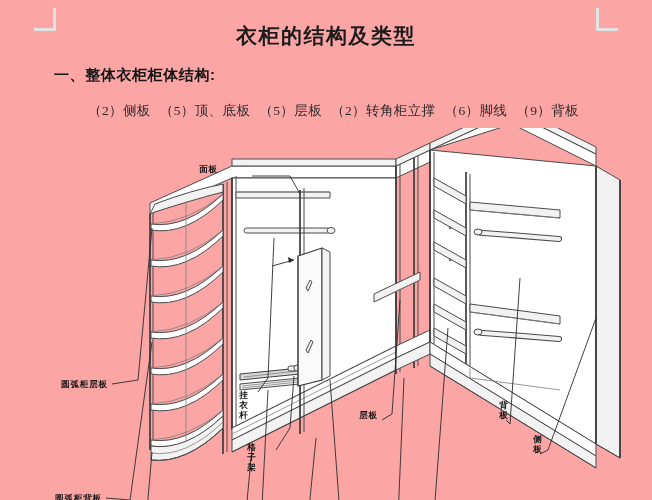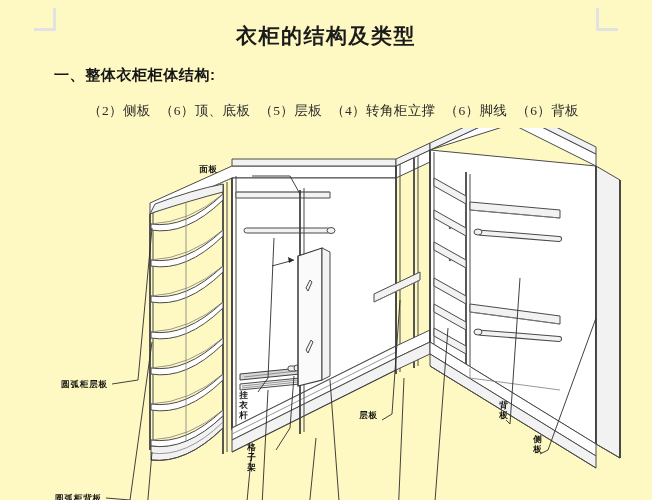--- a/index.html
+++ b/index.html
@@ -11,21 +11,21 @@
   body {
     width: 652px; height: 500px;
     overflow: hidden;
     font-family: "Liberation Sans", "DejaVu Sans", sans-serif;
     color: #1a1a1a;
     position: relative;
   }
   #page {
     position: absolute;
     inset: 0;
-    background: #fef9c3;
+    background: #fca5a5;
   }
 
   
   .crop {
     position: absolute;
     width: 22px; height: 22px;
     pointer-events: none;
   }
   .crop::before, .crop::after {
     content: "";
@@ -102,21 +102,21 @@
 <div id="page">
 
   <div class="crop tl"></div>
   <div class="crop tr"></div>
 
   <div id="doc-title">衣柜的结构及类型</div>
 
   <div id="section-heading">一、整体衣柜柜体结构:</div>
 
   <div id="parts-list">
-    <span class="part">（2）侧板</span><span class="part">（6）顶、底板</span><span class="part">（5）层板</span><span class="part">（4）转角柜立撑</span><span class="part">（6）脚线</span><span class="part">（6）背板</span>
+    <span class="part">（2）侧板</span><span class="part">（5）顶、底板</span><span class="part">（5）层板</span><span class="part">（2）转角柜立撑</span><span class="part">（6）脚线</span><span class="part">（9）背板</span>
   </div>
 
   <div id="diagram-wrap">
   <svg id="wardrobe" width="652" height="372" viewBox="0 0 652 372" xmlns="http://www.w3.org/2000/svg">
 
     <g>
       <polygon class="face" points="150,75 232,38 396,38 396,50 232,50 150,86"></polygon>
       <polyline class="edge-lt" points="150,86 232,50 396,50"></polyline>
       <polygon class="face-sh" points="232,38 396,38 396,31 232,31"></polygon>
     </g>

